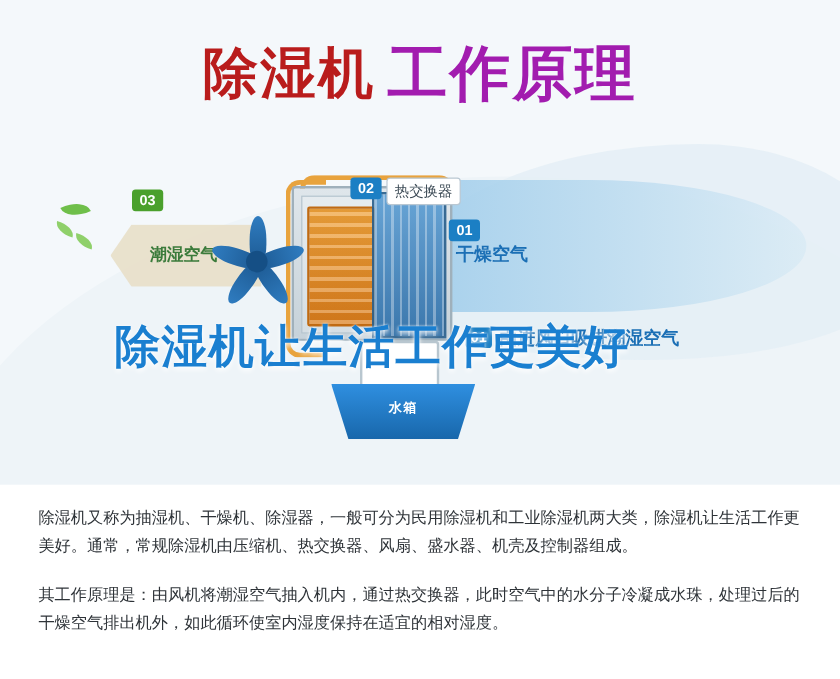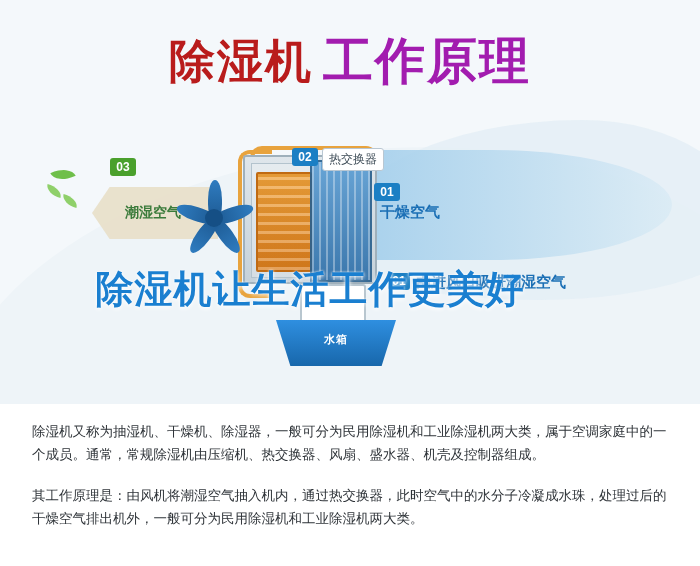--- a/index.html
+++ b/index.html
@@ -395,17 +395,17 @@
 
     <div class="legend-line" style="left:388px; top:273px;">
       <span class="n">01</span><span>由进风口吸进潮湿空气</span>
     </div>
 
     <div class="overlay-headline">除湿机让生活工作更美好</div>
 
   </div>
 
   <div class="text-block">
-    <div class="para para1">除湿机又称为抽湿机、干燥机、除湿器，一般可分为民用除湿机和工业除湿机两大类，属于空调家庭中的一个成员。通常，常规除湿机由压缩机、热交换器、风扇、盛水器、机壳及控制器组成。</div>
-    <div class="para para2"><b>其工作原理是：</b><span>由风机将潮湿空气抽入机内，通过热交换器，此时空气中的水分子冷凝成水珠，处理过后的干燥空气排出机外，一般可分为民用除湿机和工业除湿机两大类。</span></div>
+    <div class="para para1">除湿机又称为抽湿机、干燥机、除湿器，一般可分为民用除湿机和工业除湿机两大类，除湿机让生活工作更美好。通常，常规除湿机由压缩机、热交换器、风扇、盛水器、机壳及控制器组成。</div>
+    <div class="para para2"><b>其工作原理是：</b><span>由风机将潮湿空气抽入机内，通过热交换器，此时空气中的水分子冷凝成水珠，处理过后的干燥空气排出机外，如此循环使室内湿度保持在适宜的相对湿度。</span></div>
   </div>
 
 </div>
 
 </body></html>

